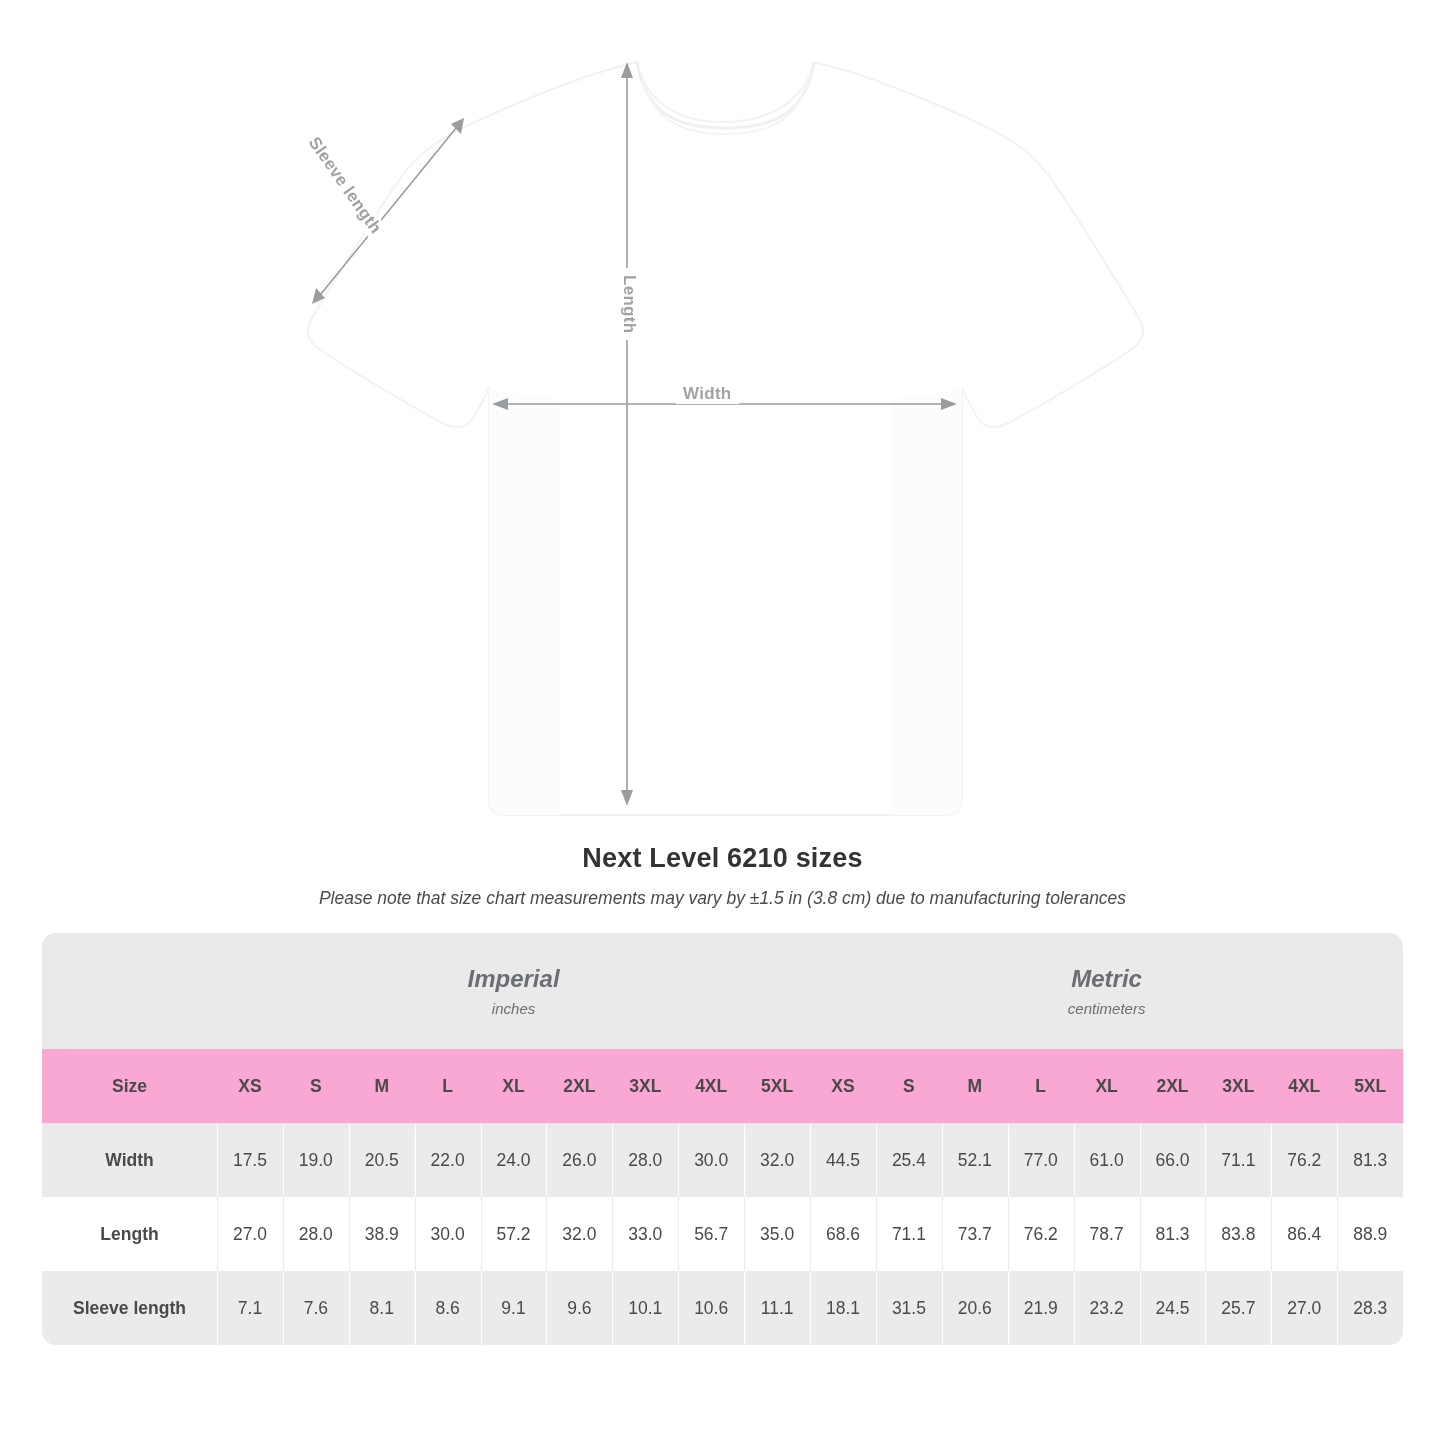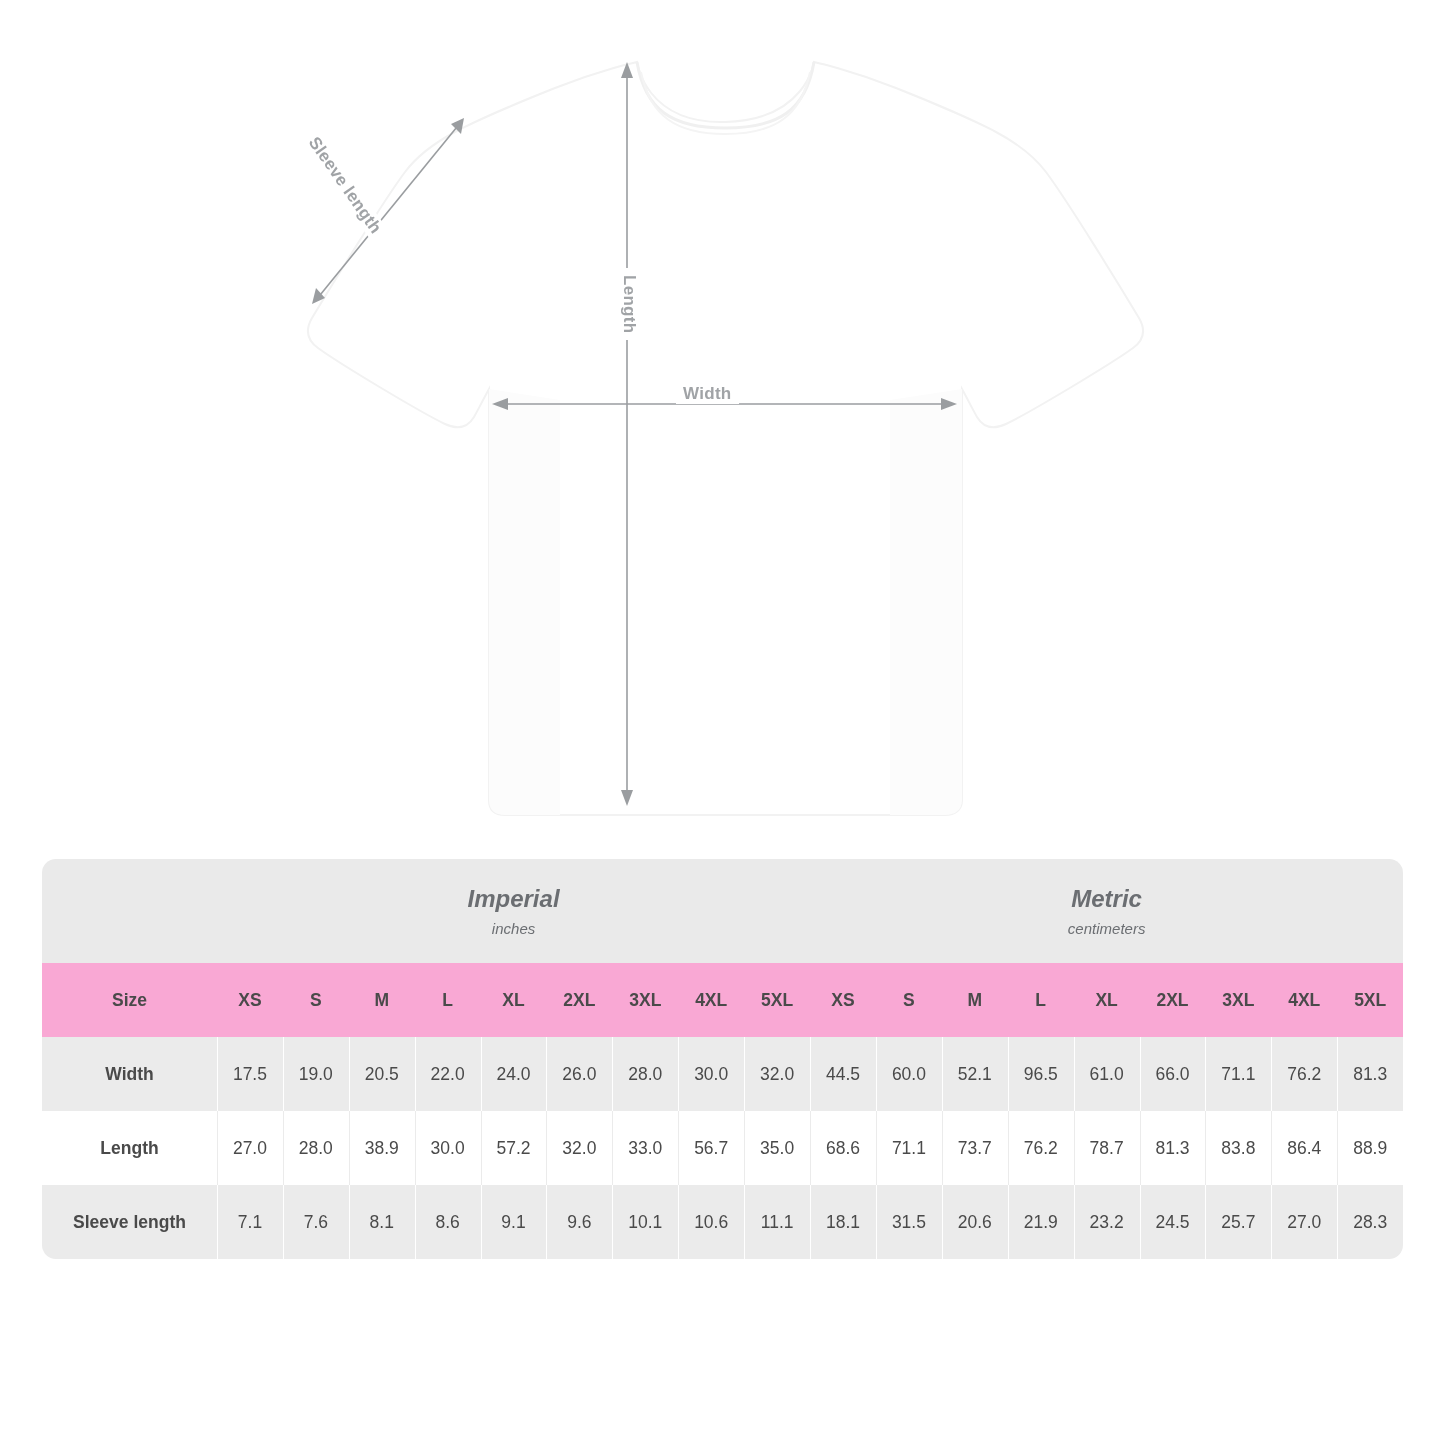--- a/index.html
+++ b/index.html
@@ -93,21 +93,21 @@
   table.size-table td,
   table.size-table th {
     text-align: center;
     font-size: 17.5px;
     color: #4a4a4a;
     border: none;
     padding: 0;
   }
   .unit-row td {
     background: #eaeaea;
-    height: 104px;
+    height: 116px;
     vertical-align: middle;
   }
   .unit-name {
     font-size: 24px;
     font-weight: bold;
     font-style: italic;
     color: #6b6e72;
     display: block;
   }
   .unit-sub {
@@ -205,20 +205,24 @@
         <polygon points="464,118 451,124 461,134"></polygon>
         <polygon points="312,304 325,298 316,288"></polygon>
       </g>
     </svg>
 
     <div class="dim-label label-width">Width</div>
     <div class="dim-label label-length">Length</div>
     <div class="dim-label label-sleeve">Sleeve length</div>
   </div>
 
+  <div class="title-block">
+    <div class="chart-title">Next Level 6210 sizes</div>
+    <div class="chart-note">Please note that size chart measurements may vary by ±1.5 in (3.8 cm) due to manufacturing tolerances</div>
+  </div>
 
   <div class="table-wrap">
     <table class="size-table">
       <colgroup>
         <col style="width:175px">
         <col span="18" style="width:65.9px">
       </colgroup>
       <tbody>
         <tr class="unit-row">
           <td></td>
@@ -259,23 +263,23 @@
           <td class="cell-sep">17.5</td>
           <td class="cell-sep">19.0</td>
           <td class="cell-sep">20.5</td>
           <td class="cell-sep">22.0</td>
           <td class="cell-sep">24.0</td>
           <td class="cell-sep">26.0</td>
           <td class="cell-sep">28.0</td>
           <td class="cell-sep">30.0</td>
           <td class="cell-sep">32.0</td>
           <td class="cell-sep">44.5</td>
-          <td class="cell-sep">60.0</td>
+          <td class="cell-sep">25.4</td>
           <td class="cell-sep">52.1</td>
-          <td class="cell-sep">96.5</td>
+          <td class="cell-sep">77.0</td>
           <td class="cell-sep">61.0</td>
           <td class="cell-sep">66.0</td>
           <td class="cell-sep">71.1</td>
           <td class="cell-sep">76.2</td>
           <td class="cell-sep">81.3</td>
         </tr>
 
         <tr class="data-row plain">
           <td class="rowlabel">Length</td>
           <td class="cell-sep">27.0</td>

